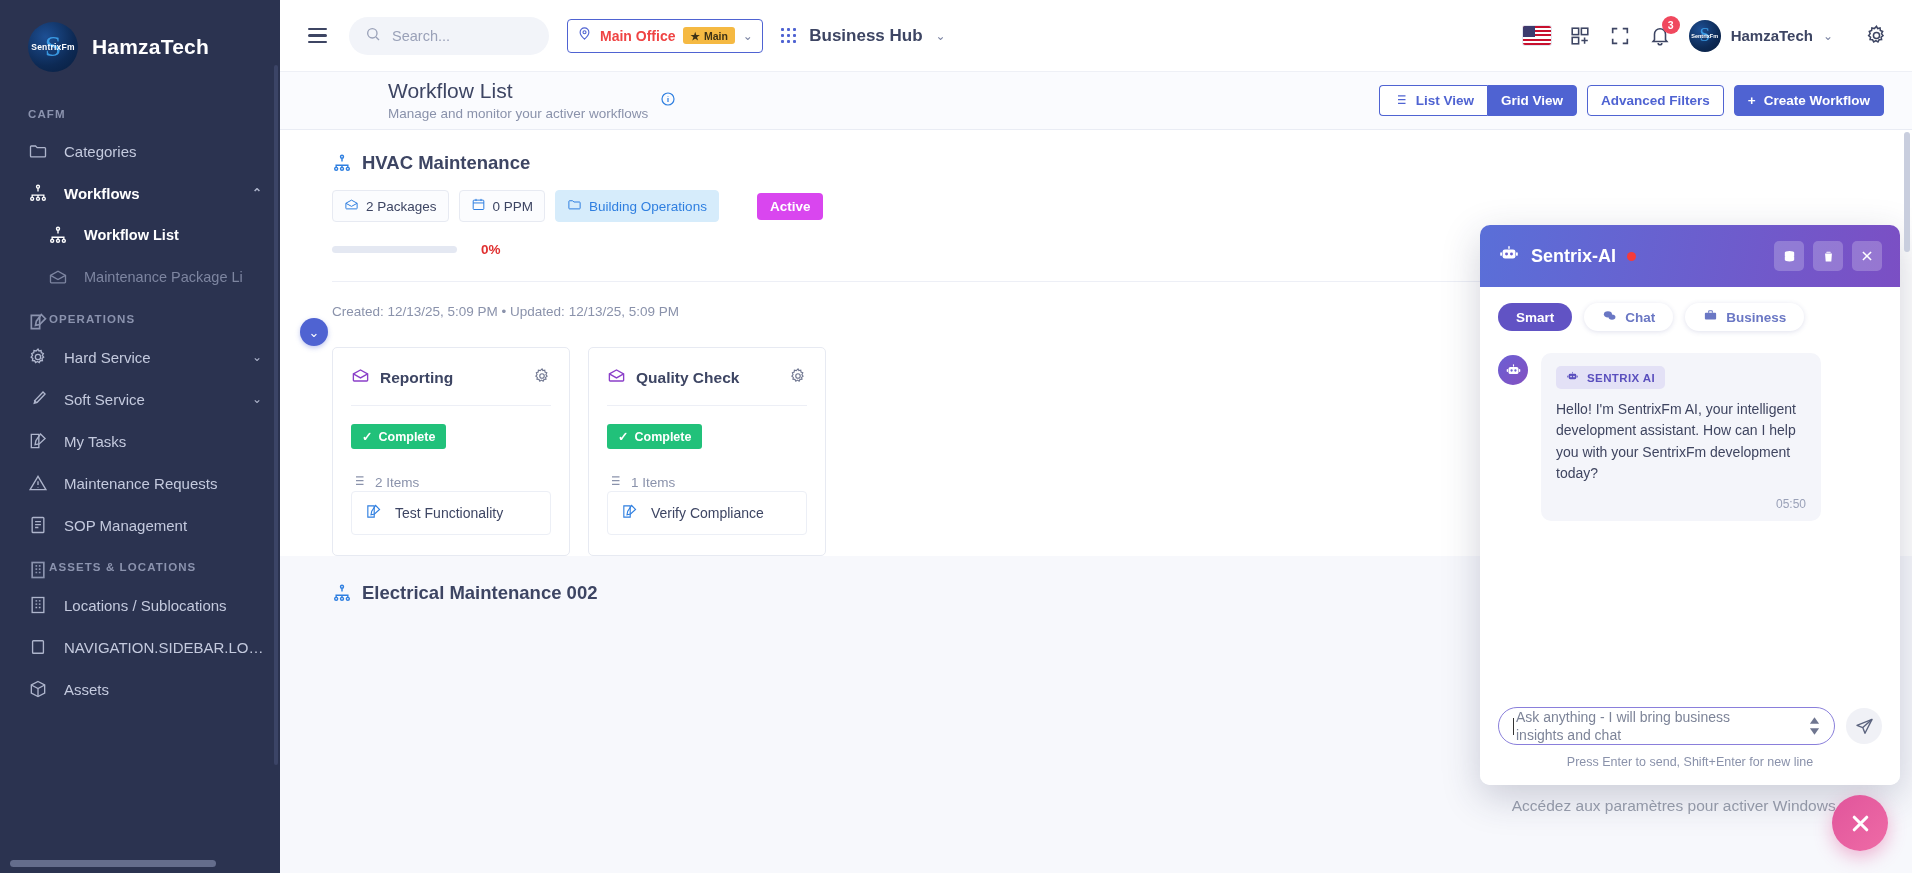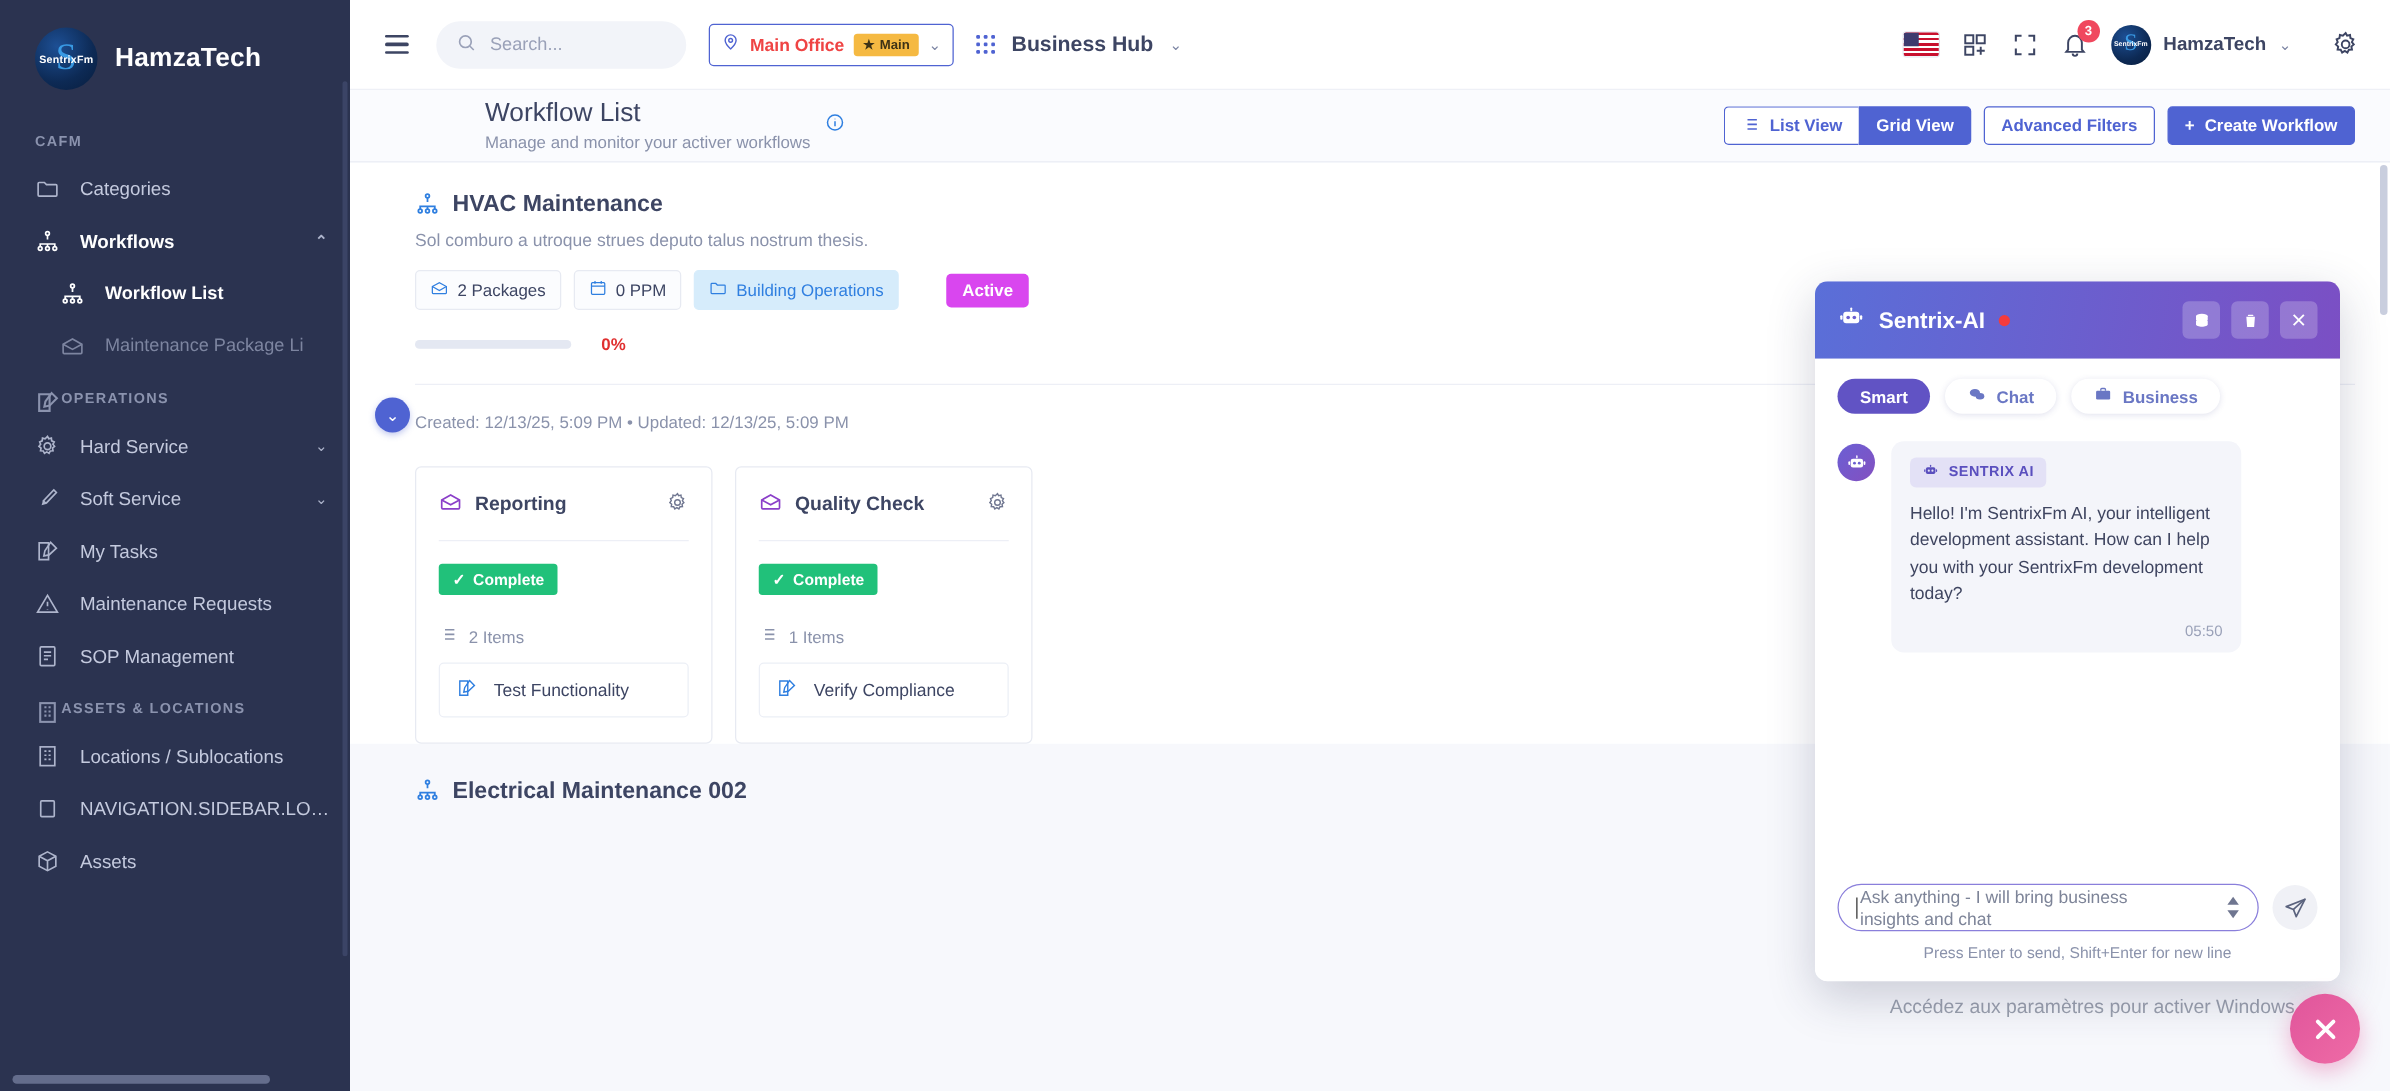--- a/index.html
+++ b/index.html
@@ -182,28 +182,28 @@
   .pkg-sep { height: 1px; background: #edeff6; margin: 16px 0 0 0; }
   .pkg-status {
     display: inline-flex; align-items: center; gap: 6px; background: #21c17a; color: #fff;
     font-size: 12.5px; font-weight: 600; border-radius: 3px; padding: 5px 11px; margin-top: 18px;
   }
   .pkg-items-lbl {
     display: flex; align-items: center; gap: 9px; color: #8a92ab; font-size: 13.5px; margin-top: 24px;
   }
   .pkg-item {
     display: flex; align-items: center; gap: 13px; border: 1px solid #eceff6; border-radius: 4px;
-    padding: 11px 13px; margin-top: 12px; font-size: 14px; color: #3d4563;
+    padding: 11px 13px; font-size: 14px; color: #3d4563;
   }
   .next-wf { padding: 26px 0 0 52px; display: flex; align-items: center; gap: 10px; }
   .next-wf .wf-title { color: #3d4563; }
 
   
   .chat {
-    position: absolute; right: 40px; top: 225px; width: 420px; height: 560px;
+    position: absolute; right: 12px; top: 225px; width: 420px; height: 560px;
     background: #ffffff; border-radius: 10px; overflow: hidden;
     box-shadow: 0 12px 38px rgba(40,45,80,.22); display: flex; flex-direction: column;
   }
   .chat-hdr {
     height: 62px; background: linear-gradient(100deg, #5a6fd8 0%, #7b4fc4 100%);
     display: flex; align-items: center; padding: 0 18px; gap: 11px;
   }
   .chat-title { color: #fff; font-size: 18px; font-weight: 700; }
   .dot-red { width: 9px; height: 9px; border-radius: 50%; background: #f53b3b; }
   .chat-hdr-btns { margin-left: auto; display: flex; gap: 9px; }
@@ -575,21 +575,20 @@
                 <circle cx="12" cy="4.5" r="1.8"></circle>
                 <circle cx="5" cy="19" r="1.8"></circle>
                 <circle cx="12" cy="19" r="1.8"></circle>
                 <circle cx="19" cy="19" r="1.8"></circle>
                 <path d="M12 6.3v4M5 17.2v-2.6h14v2.6M12 14.6v2.6"></path>
               </svg>
             </span>
           <span class="wf-title">HVAC Maintenance</span>
         </div>
 
-        <div class="wf-desc">Sol comburo a utroque strues deputo talus nostrum thesis.</div>
 
         <div class="wf-chips">
           <div class="chip">
             <span><svg width="15" height="15" viewBox="0 0 24 24" fill="none" stroke="#2f7fe0" stroke-width="1.6">
                   <path d="M3 10l9-5 9 5v8a1 1 0 01-1 1H4a1 1 0 01-1-1z"></path>
                   <path d="M3 10l9 5 9-5"></path>
                 </svg></span>
             <span>2 Packages</span>
           </div>
           <div class="chip">

